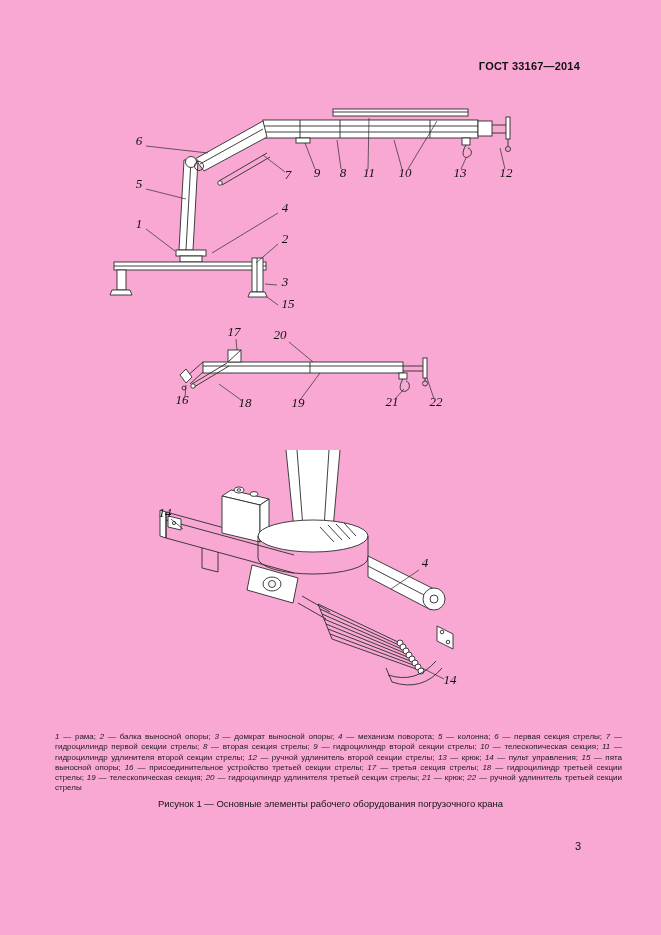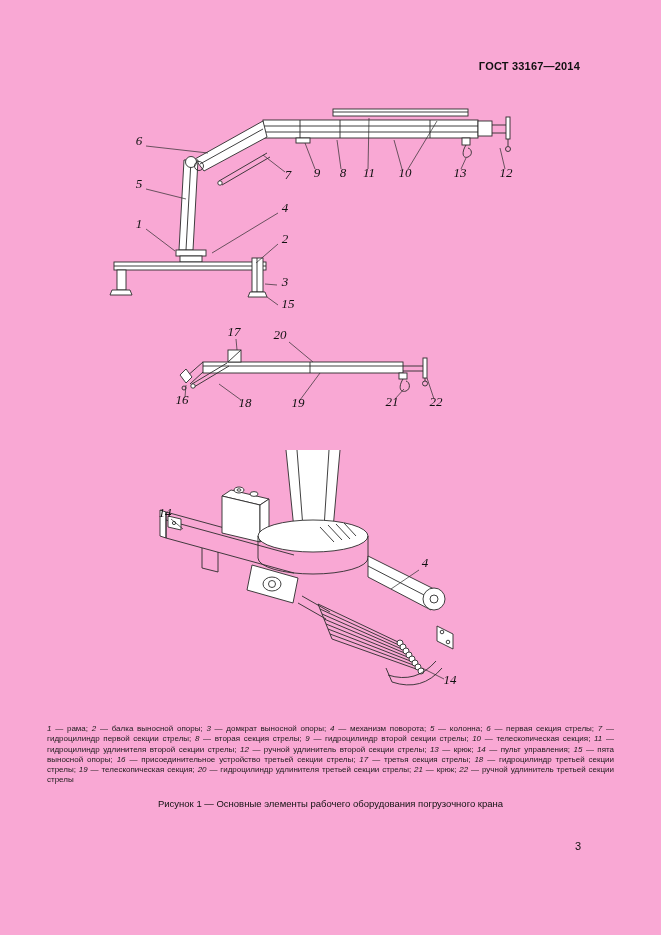--- a/index.html
+++ b/index.html
@@ -1,21 +1,21 @@
 <!DOCTYPE html>
 <html><head>
 <meta charset="utf-8">
 <style>
   html,body{margin:0;padding:0;}
   body{width:661px;height:935px;background:#ffffff;position:relative;
        font-family:"Liberation Sans",sans-serif;color:#111;}
   .page{position:absolute;inset:0;background:#f9a8d4;overflow:hidden;}
   .doc-header{position:absolute;top:60px;right:81px;font-size:11px;font-weight:bold;letter-spacing:.2px;}
   svg.drawings{position:absolute;left:0;top:0;width:661px;height:935px;}
-  .legend{position:absolute;left:47px;top:724px;width:567px;margin:0;
+  .legend{position:absolute;left:47px;top:724px;width:567px;margin:8px;
           font-size:8px;line-height:10.3px;text-align:justify;color:#1c1c1c;}
   .legend em{font-style:italic;}
   .caption{position:absolute;left:0;top:798px;width:661px;margin:0;text-align:center;font-size:9.5px;}
   .pageno{position:absolute;top:840px;right:80px;font-size:11px;}
   
   .ln{stroke:#2b2b2b;stroke-width:0.9;fill:none;}
   .fw{stroke:#2b2b2b;stroke-width:0.9;fill:#ffffff;}
   .ld{stroke:#2b2b2b;stroke-width:0.7;}
   .num{font-family:"Liberation Serif",serif;font-style:italic;font-size:13px;fill:#111;text-anchor:middle;}
 </style>

